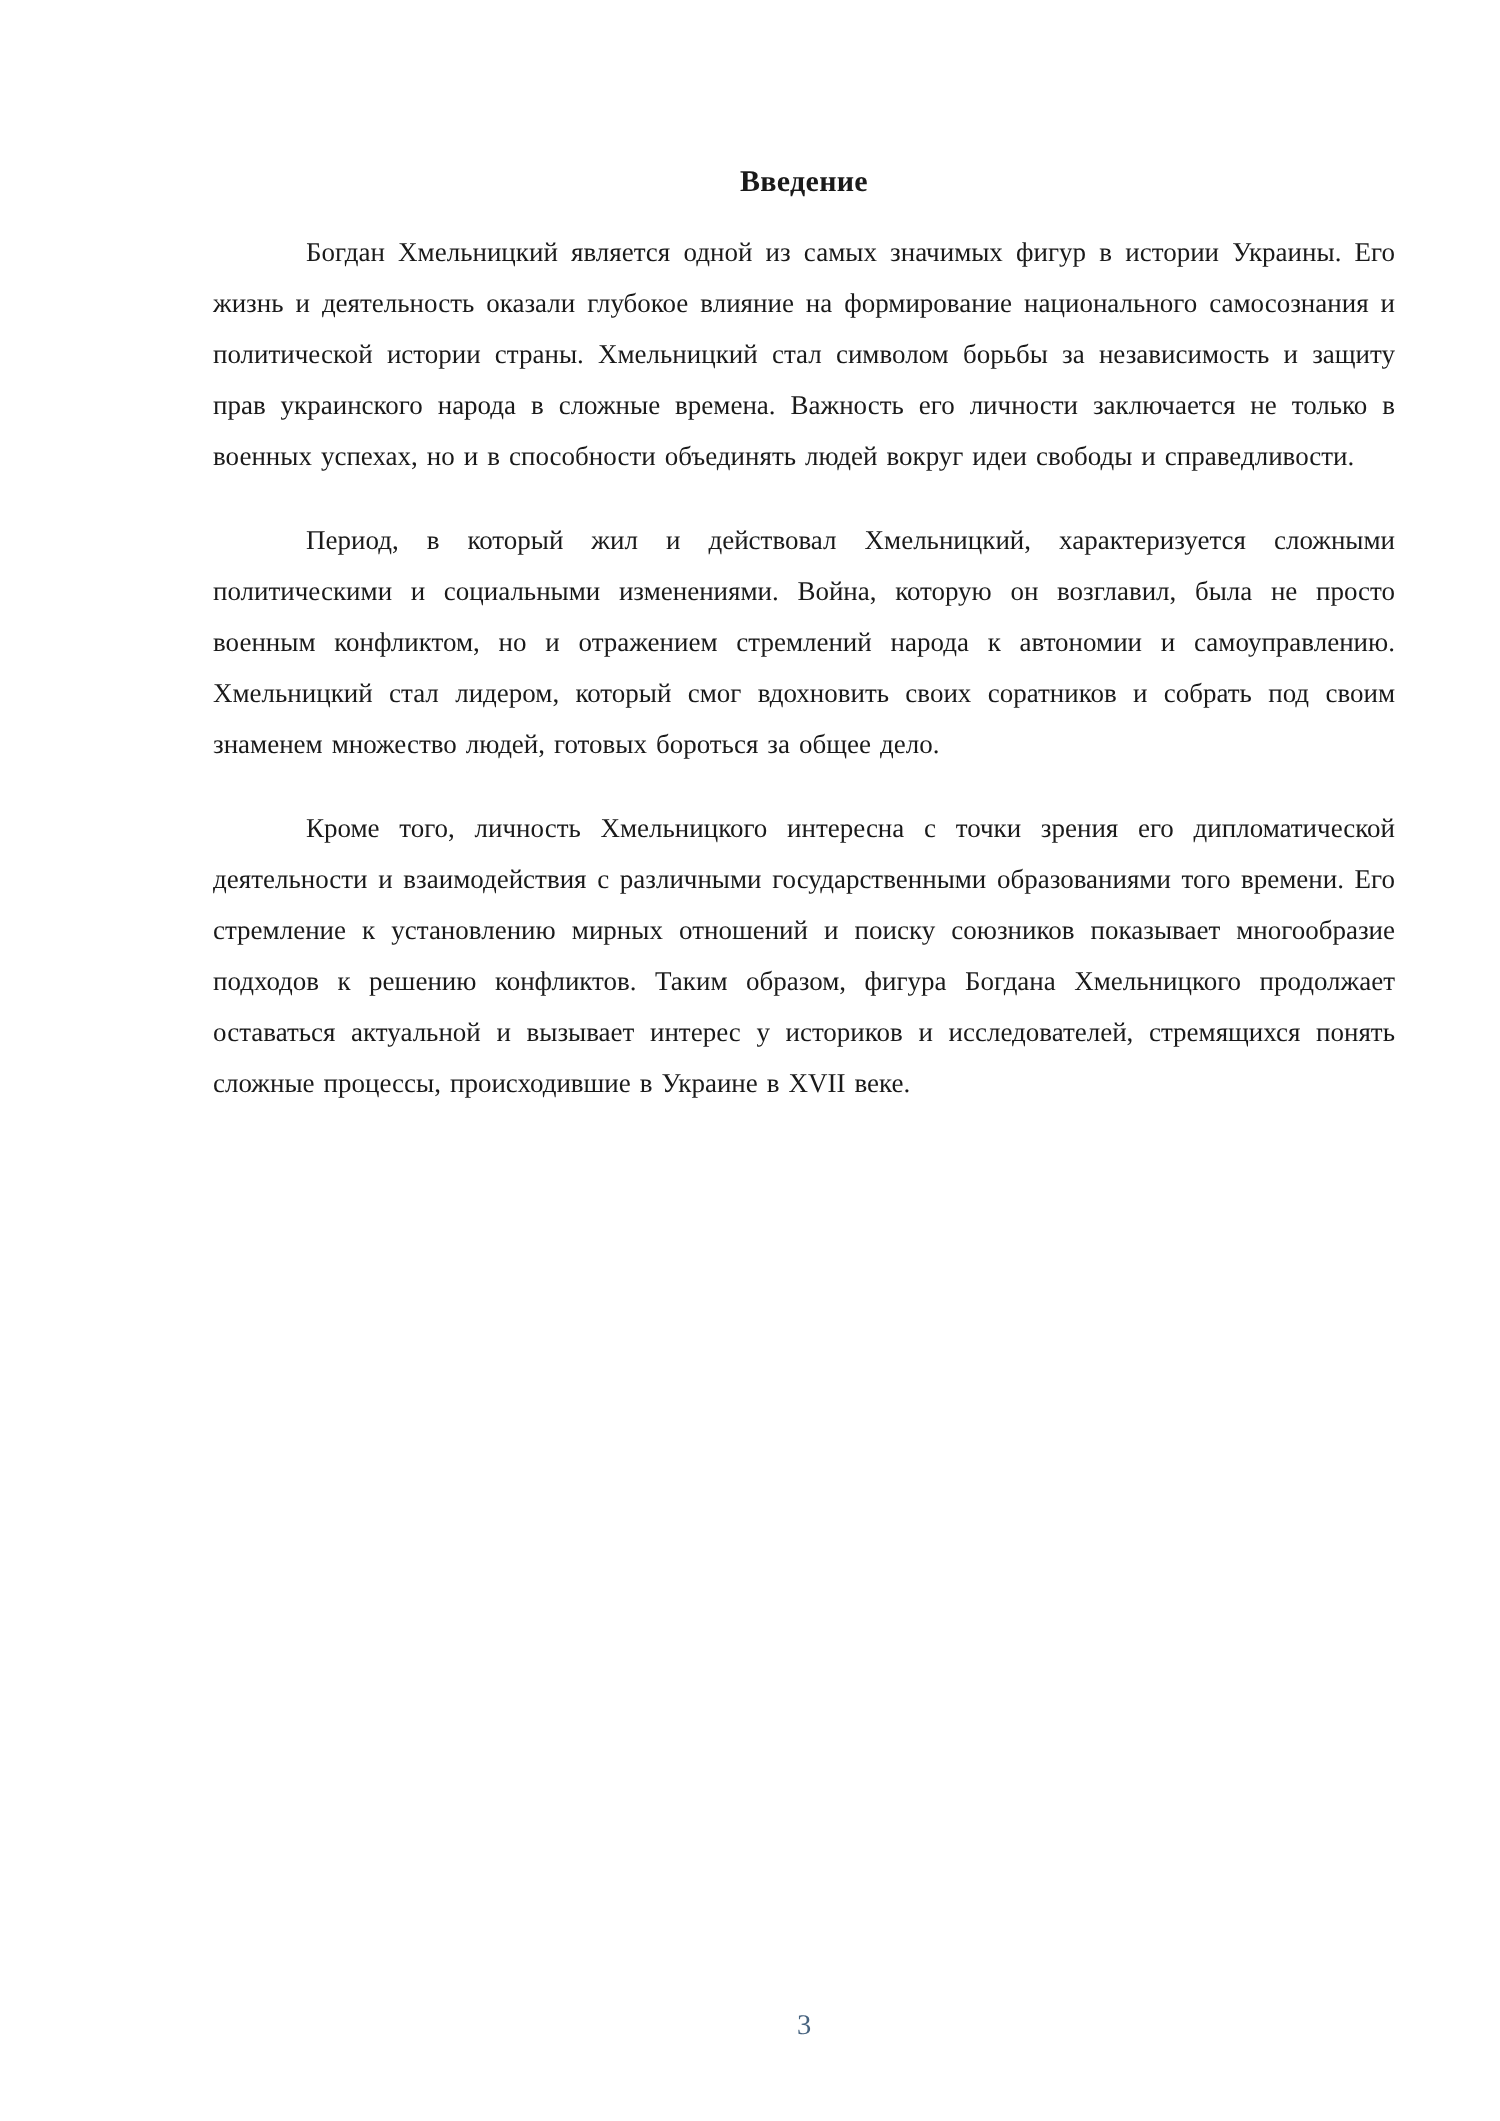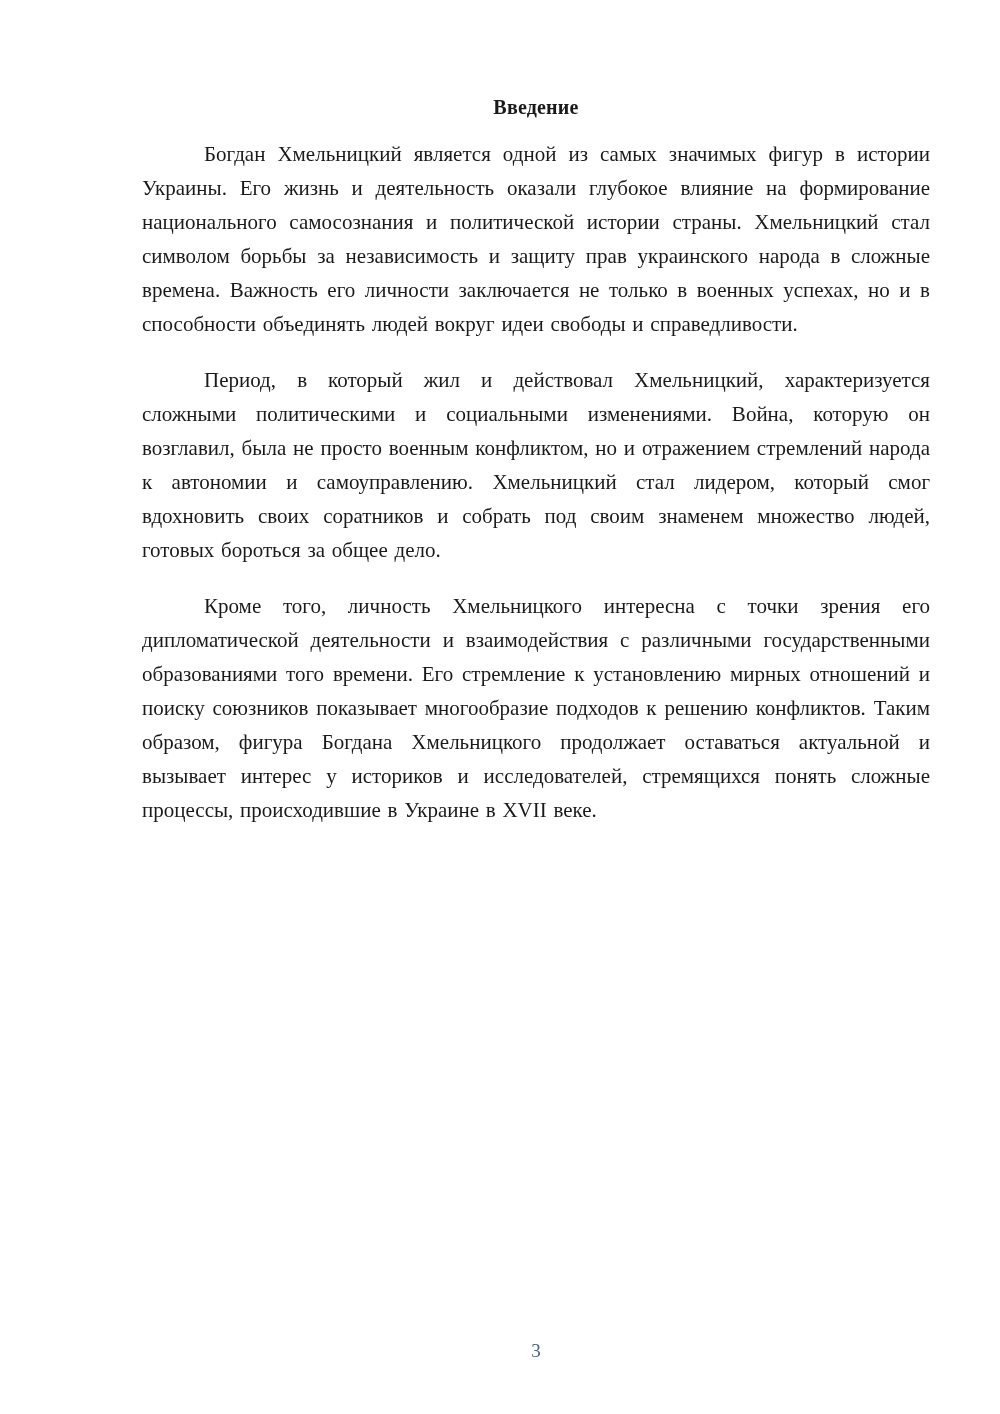--- a/index.html
+++ b/index.html
@@ -15,25 +15,25 @@
     box-sizing: border-box;
     padding: 96px 70px 0 142px;
     font-family: "Liberation Serif", "DejaVu Serif", serif;
     color: #1a1a1a;
     overflow: hidden;
   }
   .doc-title {
     text-align: center;
     font-weight: bold;
     font-size: 20px;
-    margin: 0 0 18px 0;
+    margin: 14px 0 18px 0;
     letter-spacing: 0.2px;
   }
   .doc-paragraph {
-    font-size: 21px;
+    font-size: 18px;
     line-height: 34px;
     text-align: justify;
     text-indent: 62px;
     margin: 0 0 22px 0;
     word-spacing: 1.5px;
   }
   .page-number {
     position: absolute;
     bottom: 52px;
     left: 142px;

